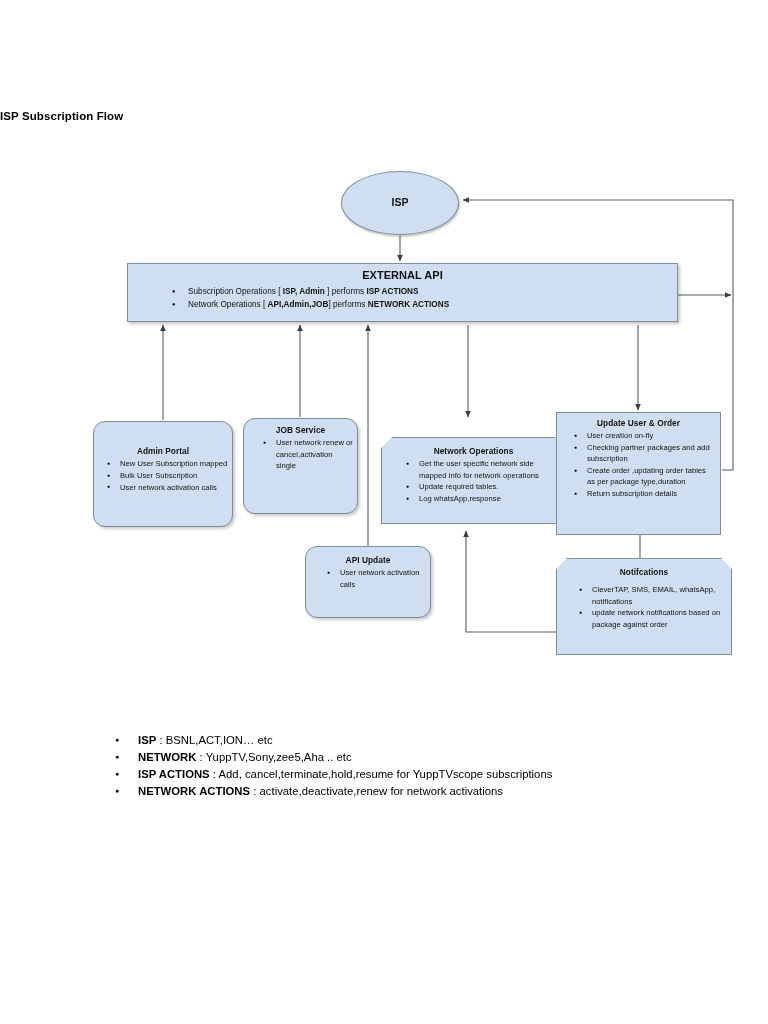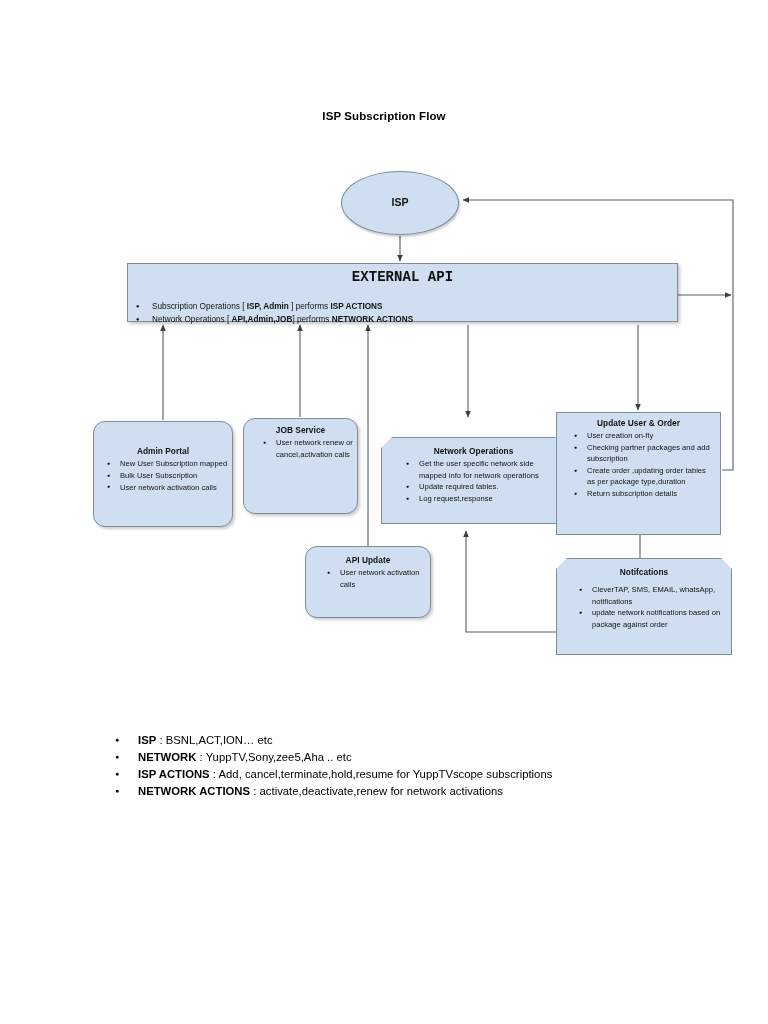--- a/index.html
+++ b/index.html
@@ -24,21 +24,21 @@
     height: 1024px;
     background: #ffffff;
   }
 
   
   .diagram-title {
     position: absolute;
     left: 0;
     top: 110px;
     width: 768px;
-    text-align: center;
+    text-align: left;
     font-size: 11.5px;
     font-weight: bold;
     letter-spacing: 0.1px;
   }
 
   
   #wires {
     position: absolute;
     left: 0; top: 0;
     width: 768px;
@@ -99,24 +99,24 @@
 
   
   #external-api {
     left: 127px;
     top: 263px;
     width: 551px;
     height: 59px;
     padding-top: 5px;
     box-shadow: 2px 2px 3px rgba(0,0,0,0.22);
   }
-  #external-api .n-title { font-size: 14px; font-family: Liberation Mono, monospace; }
+  #external-api .n-title { font-size: 11px; }
   #external-api ul {
-    padding-left: 24px;
-    margin-top: 14px;
+    padding-left: 60px;
+    margin-top: 3px;
   }
   #external-api li {
     font-size: 8.2px;
     line-height: 1.55;
   }
   #external-api li::before { left: -16px; font-size: 5.6px; }
 
   
   .node.rounded {
     border-radius: 12px;
@@ -285,39 +285,39 @@
     <ul>
       <li>New User Subscription mapped</li>
       <li>Bulk User Subscription</li>
       <li>User network activation calls</li>
     </ul>
   </div>
 
   <div class="node rounded" id="job-service">
     <div class="n-title">JOB Service</div>
     <ul>
-      <li>User network renew or cancel,activation  calls</li>
+      <li>User network renew or cancel,activation  single</li>
     </ul>
   </div>
 
   <div class="node rounded" id="api-service">
     <div class="n-title">API Update</div>
     <ul>
       <li>User network activation calls</li>
     </ul>
   </div>
 
   <div class="node clipped" id="network-operations">
     <div class="clip-bg"></div>
     <div class="clip-inner">
       <div class="n-title">Network Operations</div>
       <ul>
         <li>Get the user specific network side mapped info for  network operations</li>
         <li>Update required tables.</li>
-        <li>Log request,response</li>
+        <li>Log whatsApp,response</li>
       </ul>
     </div>
   </div>
 
   <div class="node clipped" id="notifications">
     <div class="clip-bg"></div>
     <div class="clip-inner">
       <div class="n-title">Notifcations</div>
       <ul>
         <li>CleverTAP, SMS, EMAIL, whatsApp, notifications</li>

